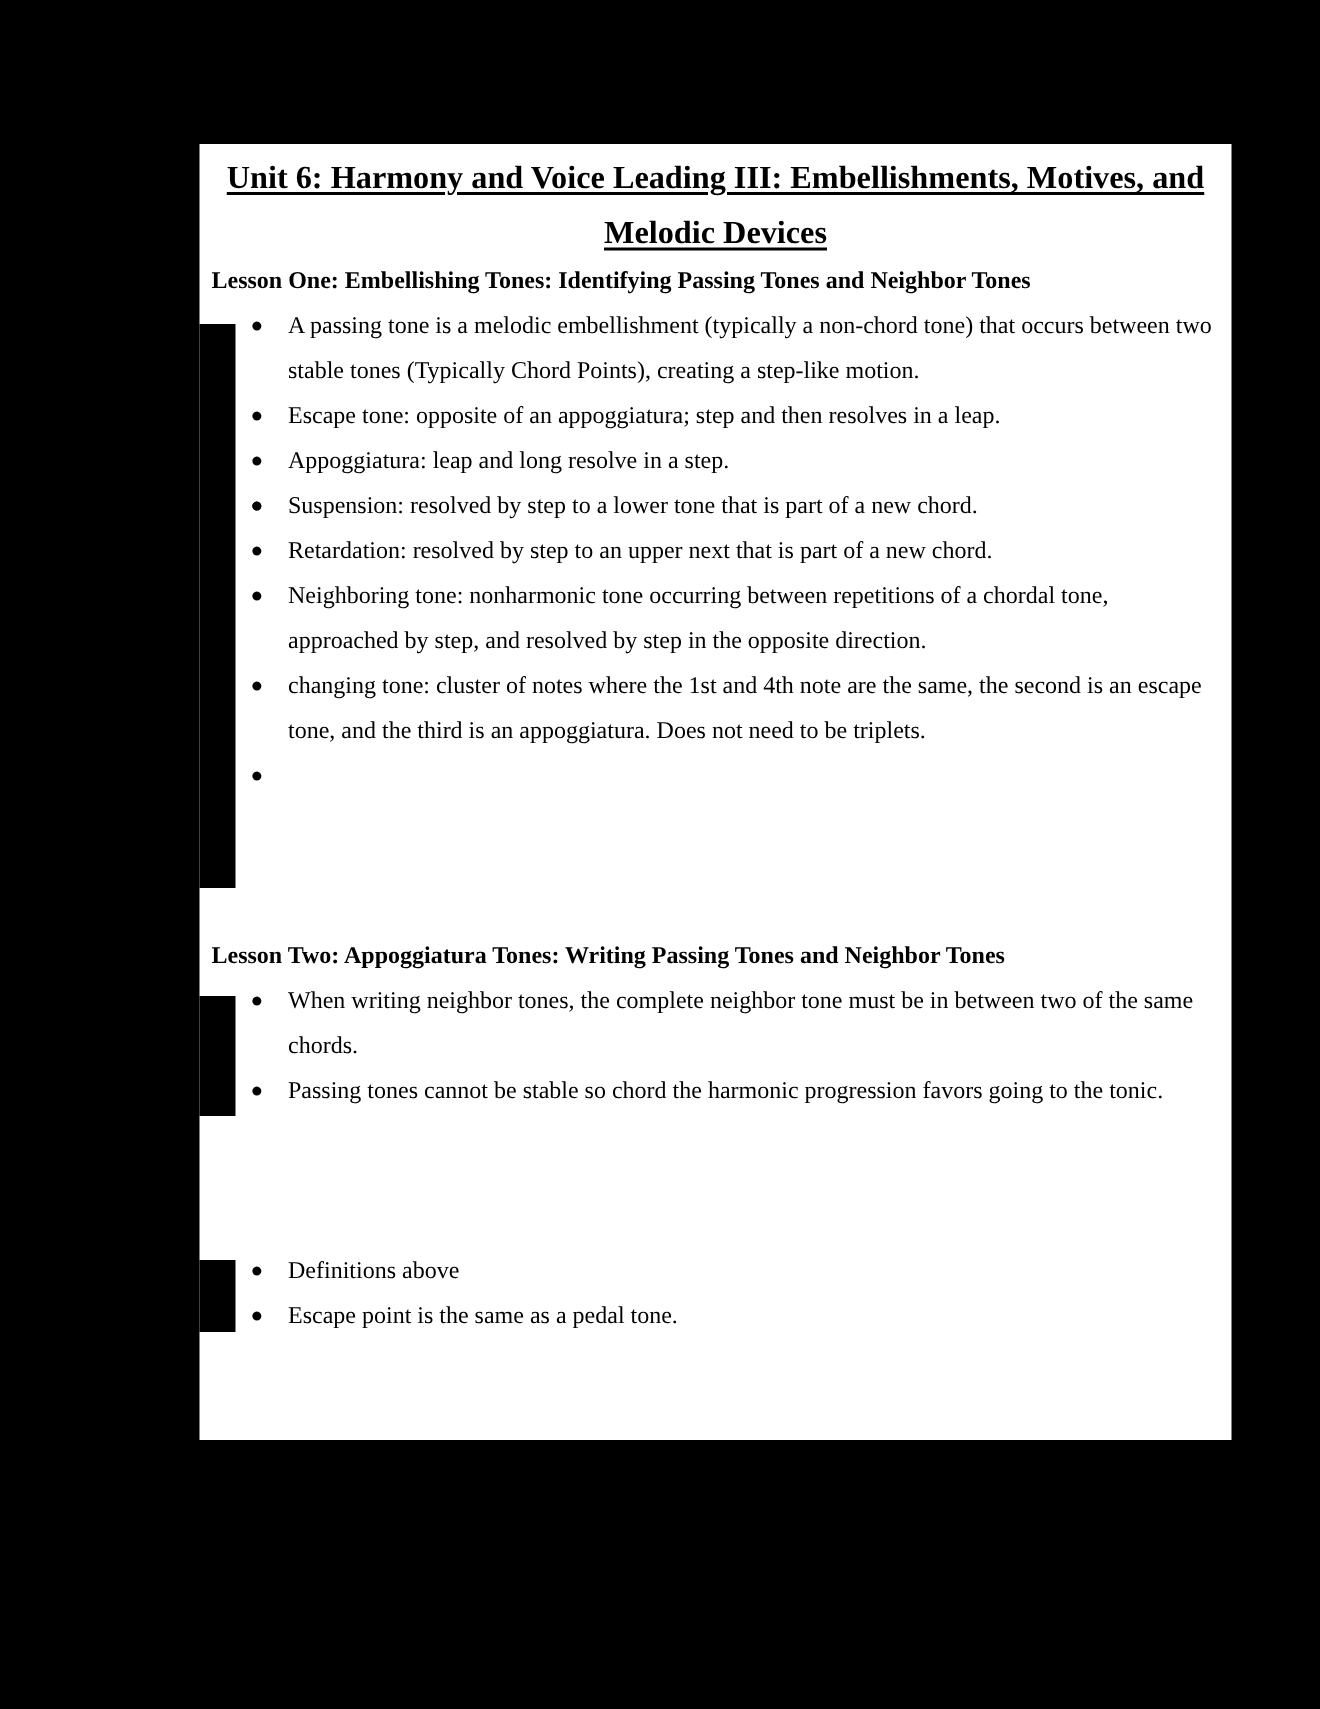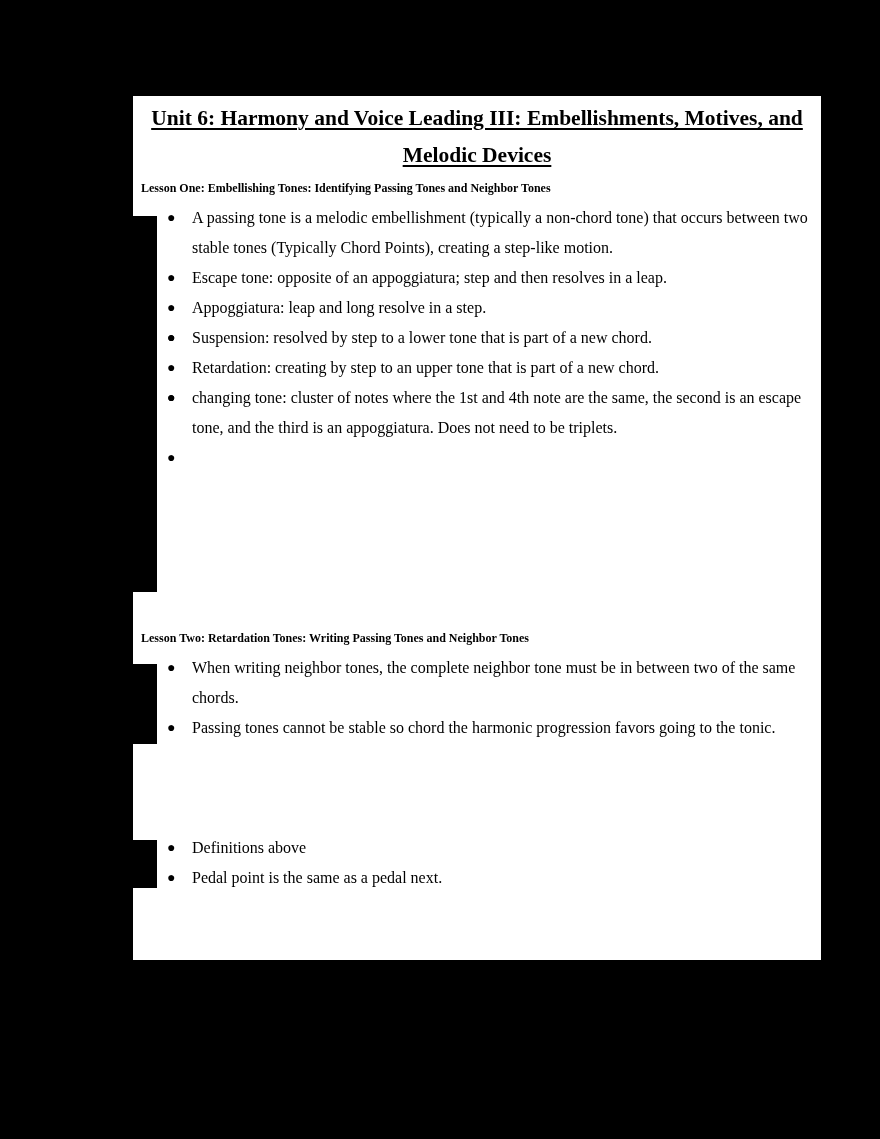--- a/index.html
+++ b/index.html
@@ -36,21 +36,21 @@
       text-decoration: underline;
       text-decoration-thickness: 1.5px;
       text-underline-offset: 3px;
       margin: 0;
     }
     .heading {
       position: absolute;
       left: 8px;
       width: 672px;
       font-weight: bold;
-      font-size: 12px;
+      font-size: 16px;
       line-height: 30px;
       margin: 0;
     }
     .list {
       position: absolute;
       left: 0;
       width: 688px;
       margin: 0;
       padding: 0;
       list-style: none;
@@ -87,32 +87,32 @@
   </h1>
 
   <div class="heading" style="top:77px;">Lesson One: Embellishing Tones: Identifying Passing Tones and Neighbor Tones</div>
   <div class="notch" style="top:120px;height:376px;"></div>
   <ul class="list" style="top:107px;">
     <li><span class="bullet">●</span><span>A passing tone is a melodic embellishment (typically a non-chord tone) that occurs between two stable tones (Typically Chord Points), creating a step-like motion.</span></li>
     <li><span class="bullet">●</span><span>Escape tone: opposite of an appoggiatura; step and then resolves in a leap.</span></li>
     <li><span class="bullet">●</span><span>Appoggiatura: leap and long resolve in a step.</span></li>
     <li><span class="bullet">●</span></li>
     <li><span class="bullet">●</span><span>Suspension: resolved by step to a lower tone that is part of a new chord.</span></li>
-    <li><span class="bullet">●</span><span>Retardation: creating by step to an upper tone that is part of a new chord.</span></li>
-    <li><span class="bullet">●</span></li>
+    <li><span class="bullet">●</span><span>Retardation: resolved by step to an upper next that is part of a new chord.</span></li>
+    <li><span class="bullet">●</span><span>Neighboring tone: nonharmonic tone occurring between repetitions of a chordal tone, approached by step, and resolved by step in the opposite direction.</span></li>
     <li><span class="bullet">●</span><span>changing tone: cluster of notes where the 1st and 4th note are the same, the second is an escape tone, and the third is an appoggiatura. Does not need to be triplets.</span></li>
     <li><span class="bullet">●</span></li>
   </ul>
 
-  <div class="heading" style="top:527px;">Lesson Two: Retardation Tones: Writing Passing Tones and Neighbor Tones</div>
+  <div class="heading" style="top:527px;">Lesson Two: Appoggiatura Tones: Writing Passing Tones and Neighbor Tones</div>
   <div class="notch" style="top:568px;height:80px;"></div>
   <ul class="list" style="top:557px;">
     <li><span class="bullet">●</span><span>When writing neighbor tones, the complete neighbor tone must be in between two of the same chords.</span></li>
     <li><span class="bullet">●</span><span>Passing tones cannot be stable so chord the harmonic progression favors going to the tonic.</span></li>
   </ul>
 
   <div class="notch" style="top:744px;height:48px;"></div>
   <ul class="list" style="top:737px;">
     <li><span class="bullet">●</span><span>Definitions above</span></li>
-    <li><span class="bullet">●</span><span>Pedal point is the same as a pedal next.</span></li>
+    <li><span class="bullet">●</span><span>Escape point is the same as a pedal tone.</span></li>
   </ul>
 
 </div>
 
 </body></html>

